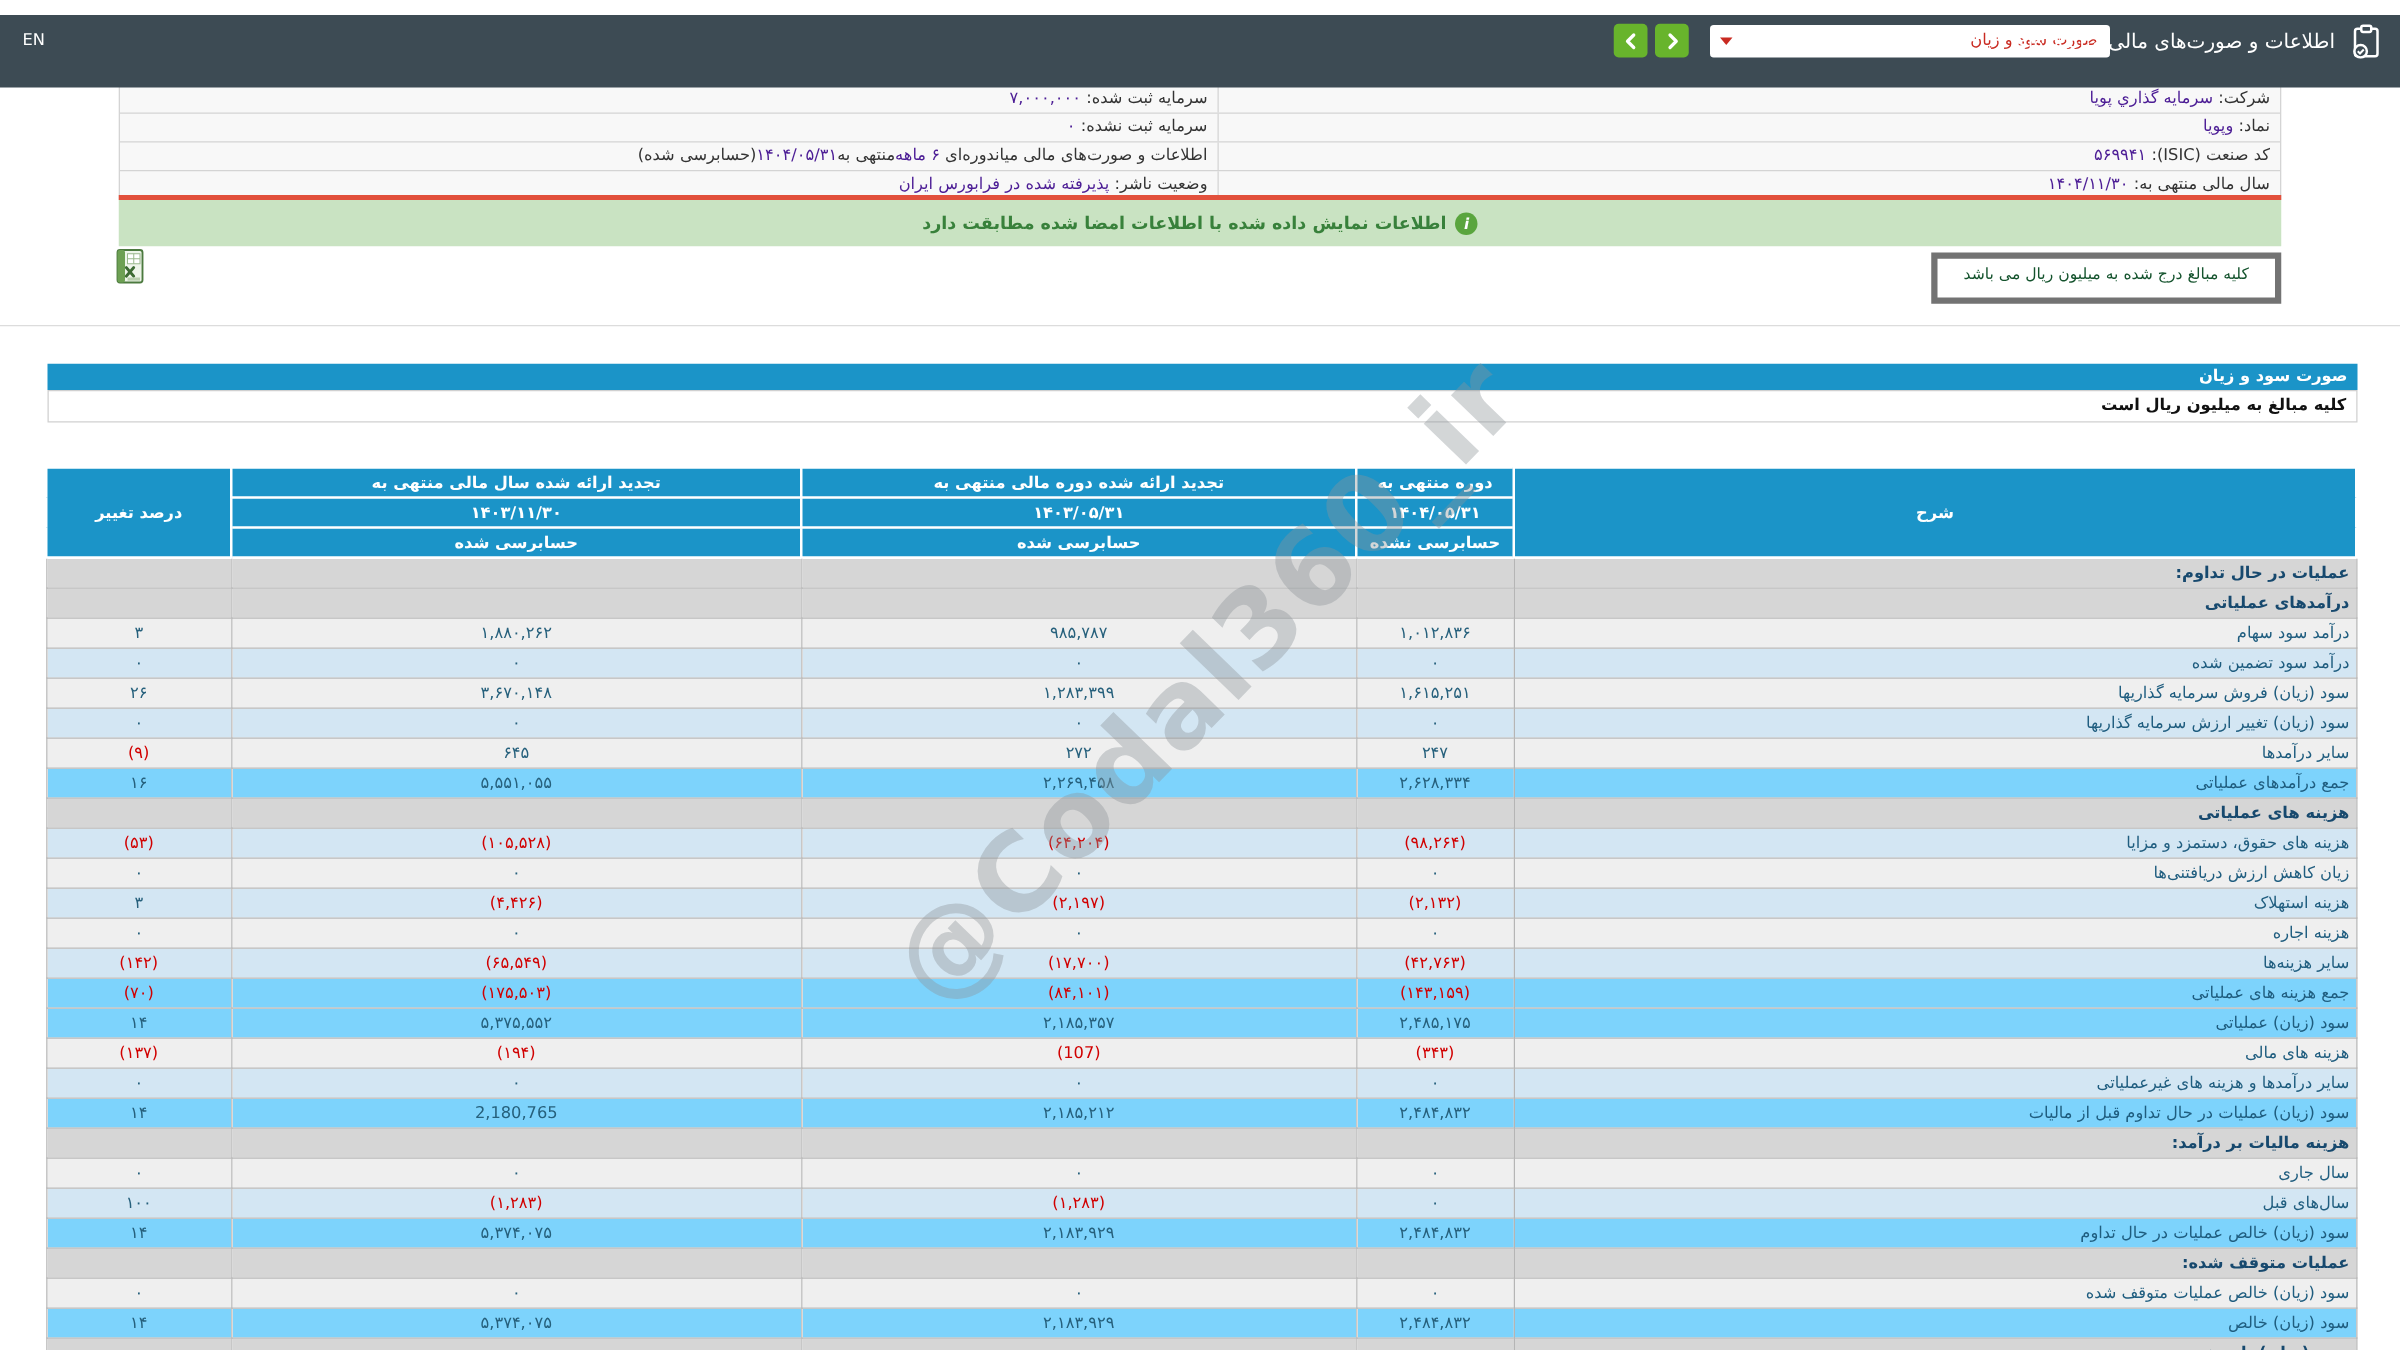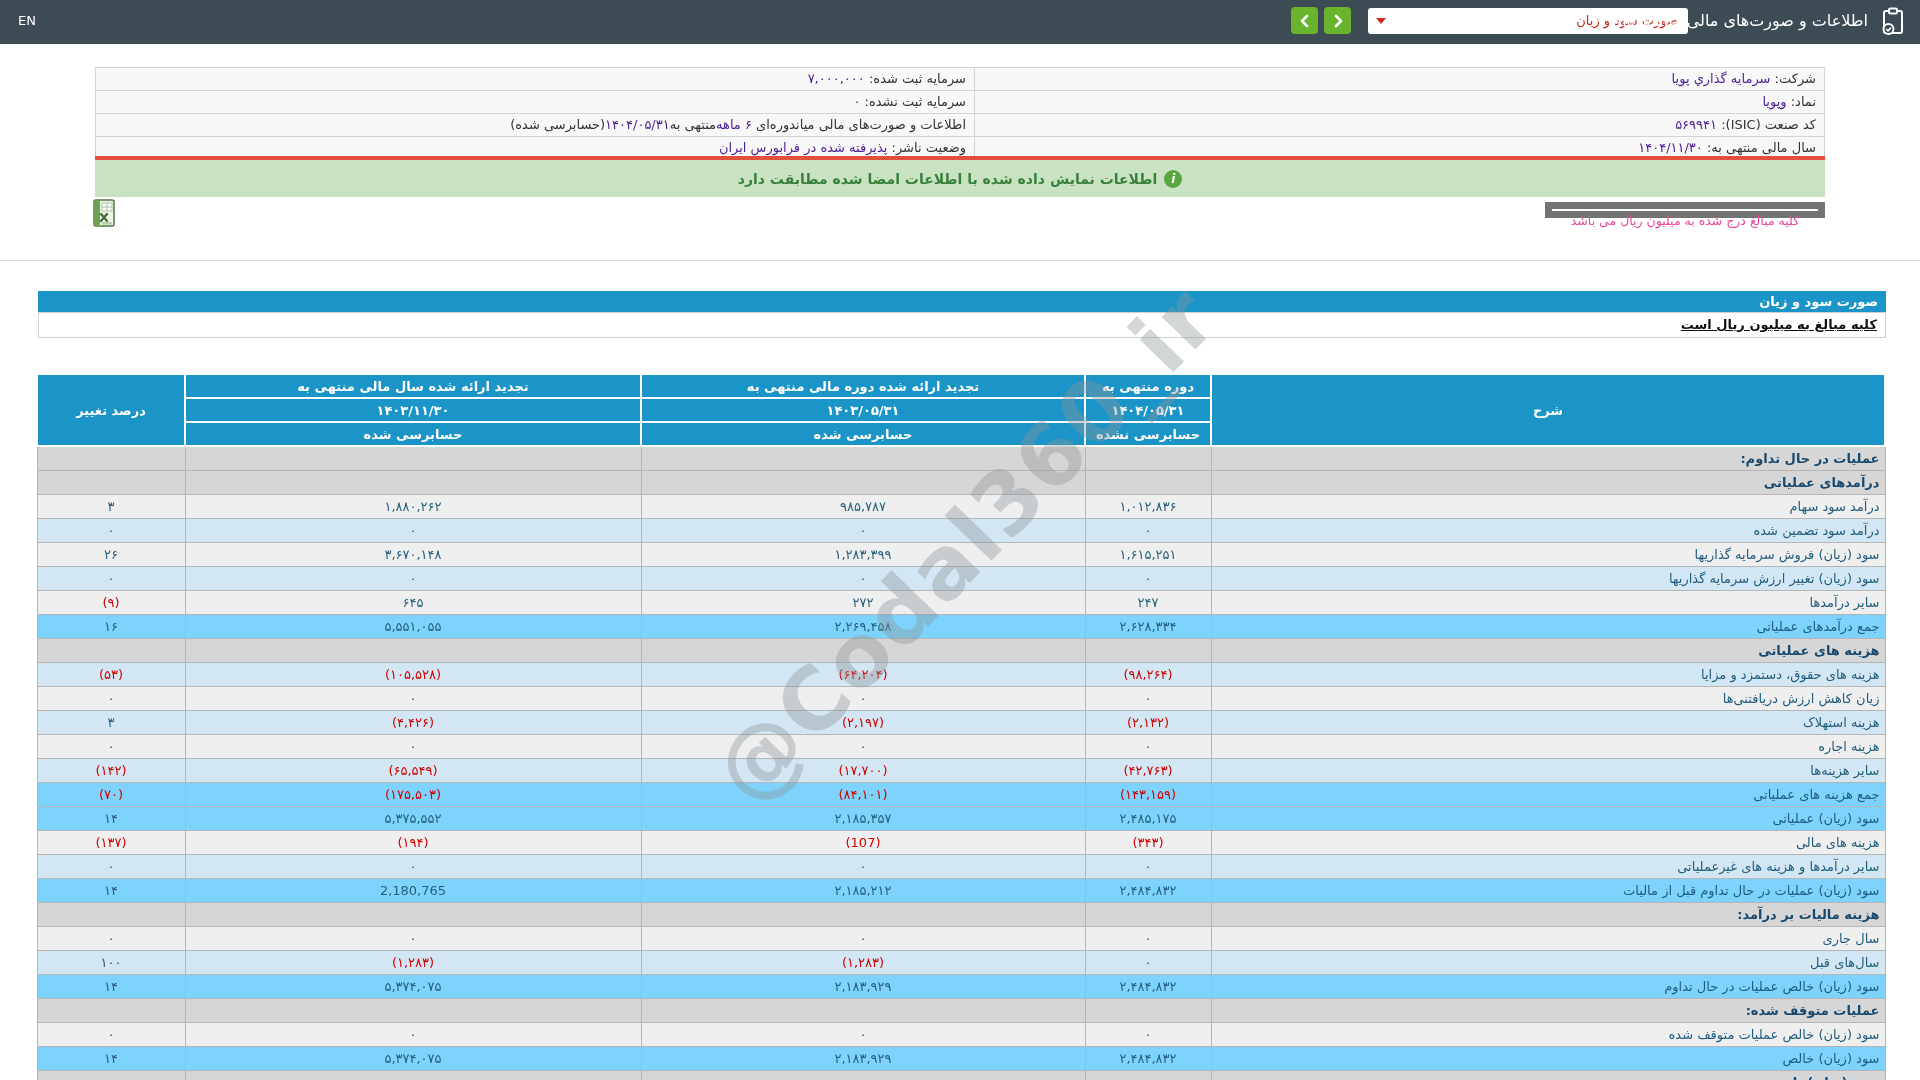--- a/index.html
+++ b/index.html
@@ -1,20 +1,20 @@
 <!DOCTYPE html>
 <html lang="fa" dir="rtl"><head>
 <meta charset="utf-8">
 <style>
   * { margin:0; padding:0; box-sizing:border-box; }
   html,body { width:1920px; height:1080px; overflow:hidden; background:#fff;
     font-family:"DejaVu Sans", sans-serif; direction:rtl; }
 
   
-  #topbar { position:absolute; top:0; left:0; width:1920px; height:44px; background:#3d4b54; z-index:20; }
+  #topbar { position:absolute; top:12px; left:0; width:1920px; height:58px; background:#3d4b54; z-index:20; }
   #lang { position:absolute; left:18px; top:0; line-height:42px; color:#fff; font-size:13px; cursor:pointer; }
   #clipboard { position:absolute; right:12px; top:7px; width:28px; height:28px; }
   #page-title { position:absolute; right:52px; top:0; line-height:42px; color:#fff; font-size:16px; }
   #report-select { position:absolute; right:232px; top:8px; width:320px; height:26px; background:#fff;
      border-radius:3px; color:#c92a21; font-size:13px; line-height:26px; padding:0 10px 0 24px; cursor:pointer; }
   #report-select .caret { position:absolute; left:8px; top:10px; width:0; height:0;
      border-left:5px solid transparent; border-right:5px solid transparent; border-top:6px solid #c92a21; }
   .navbtn { position:absolute; top:7px; width:27px; height:27px; background:#68b42c; border:none;
      border-radius:4px; cursor:pointer; display:flex; align-items:center; justify-content:center; }
   #btn-next { right:569px; } #btn-prev { right:602px; }
@@ -25,30 +25,30 @@
   .info-cell { font-size:13px; color:#333; line-height:22px; padding:0 8px; white-space:nowrap; overflow:hidden; }
   .info-cell.r { border-left:1px solid #d4d4d4; }
   .info-cell .lbl { color:#333; }
   .info-cell .val, .orange { color:#4c1d95; }
   #red-line { position:absolute; top:156px; right:95px; width:1730px; height:4px; background:#e2503c; z-index:2; }
   #banner { position:absolute; top:160px; right:95px; width:1730px; height:37px; background:#c9e3c2;
      display:flex; align-items:center; justify-content:center; gap:7px; z-index:2; }
   #banner .txt { color:#38813b; font-size:14px; font-weight:bold; }
   #info-icon { width:18px; height:18px; border-radius:50%; background:#5aa53e; color:#fff; font-size:12px;
      font-weight:bold; text-align:center; line-height:18px; flex:0 0 18px; font-style:italic; }
-  #note-box { position:absolute; top:202px; right:95px; width:280px; height:16px; background:#fff;
-     border:7px solid #737373; font-size:12.5px; color:#ec4899; text-align:center; line-height:24px; z-index:2; }
+  #note-box { position:absolute; top:202px; right:95px; width:280px; height:41px; background:#fff;
+     border:5px solid #737373; font-size:12.5px; color:#14532d; text-align:center; line-height:24px; z-index:2; }
   #excel-icon { position:absolute; top:197px; left:88px; width:32px; height:32px; cursor:pointer; z-index:2; }
   #divider { position:absolute; top:260px; left:0; width:1920px; border-top:1px solid #dcdcdc; }
 
   
   #stmt-title { position:absolute; top:291px; right:34px; width:1848px; height:21px; background:#1b94c8;
      color:#fff; font-size:13px; font-weight:bold; line-height:21px; padding:0 8px; z-index:2; }
   #stmt-sub { position:absolute; top:312px; right:34px; width:1848px; height:26px; background:#fff;
-     border:1px solid #d0d0d0; color:#111; font-size:13px; font-weight:bold; line-height:24px; padding:0 8px; z-index:2;text-decoration:underline; }
+     border:1px solid #d0d0d0; color:#111; font-size:13px; font-weight:bold; line-height:24px; padding:0 8px; z-index:2; }
 
   
   #fin-table { position:absolute; top:373px; right:34px; width:1848px; border-collapse:collapse; table-layout:fixed; z-index:1; }
   #fin-table th { background:#1b94c8; color:#fff; font-weight:bold; font-size:13px; height:24px;
      border:2px solid #fff; text-align:center; padding:0; }
   #fin-table td { height:24px; border:1px solid #b5b5b5; font-size:13px; padding:0 5px; overflow:hidden; white-space:nowrap; }
   td.lblc { text-align:right; color:#1f5d7f;margin-left:40px; }
   td.valc { text-align:center; color:#26607c; font-size:12.5px; direction:ltr; }
   td.valc.neg { color:#d10000; }
   tr.plain td { background:#efefef; }

